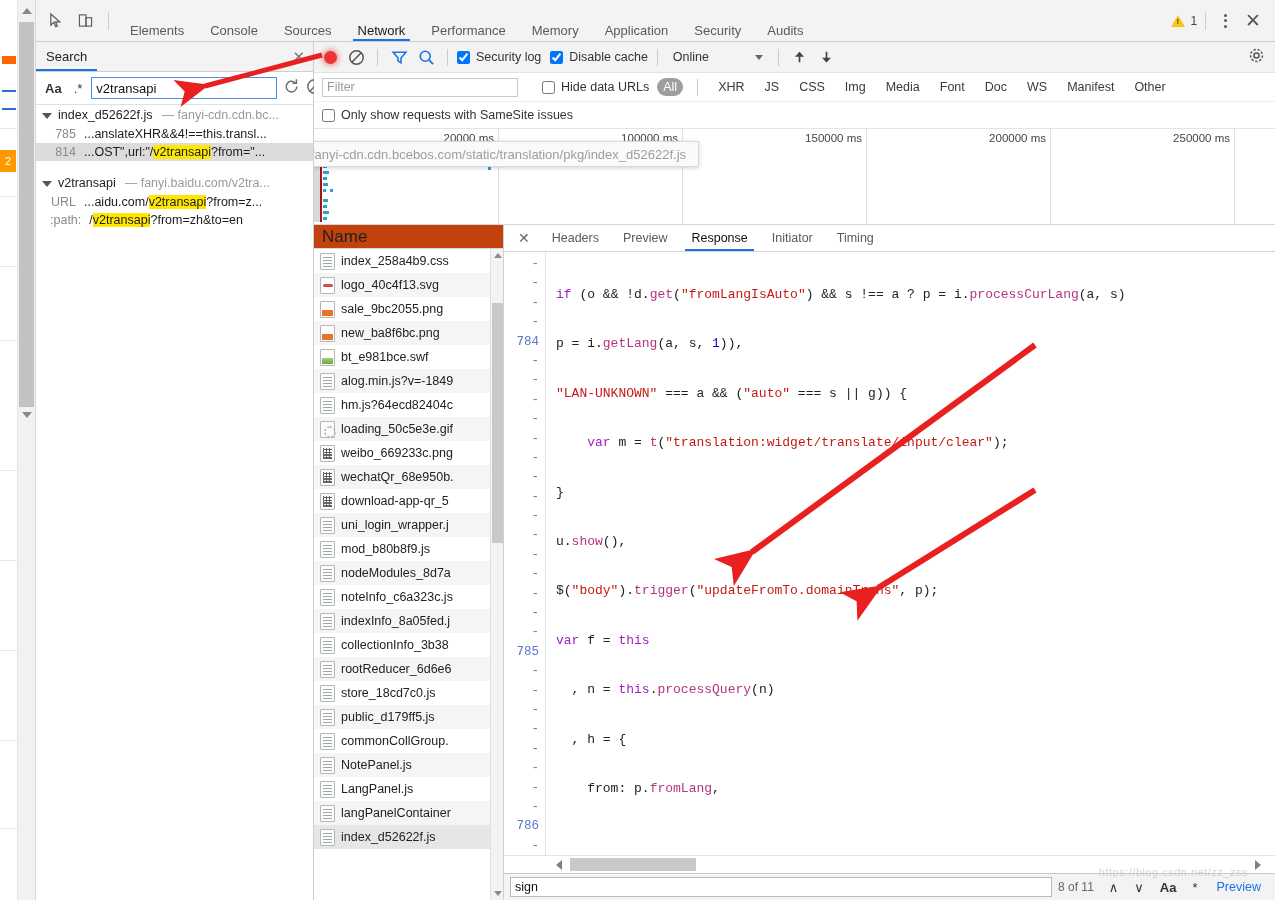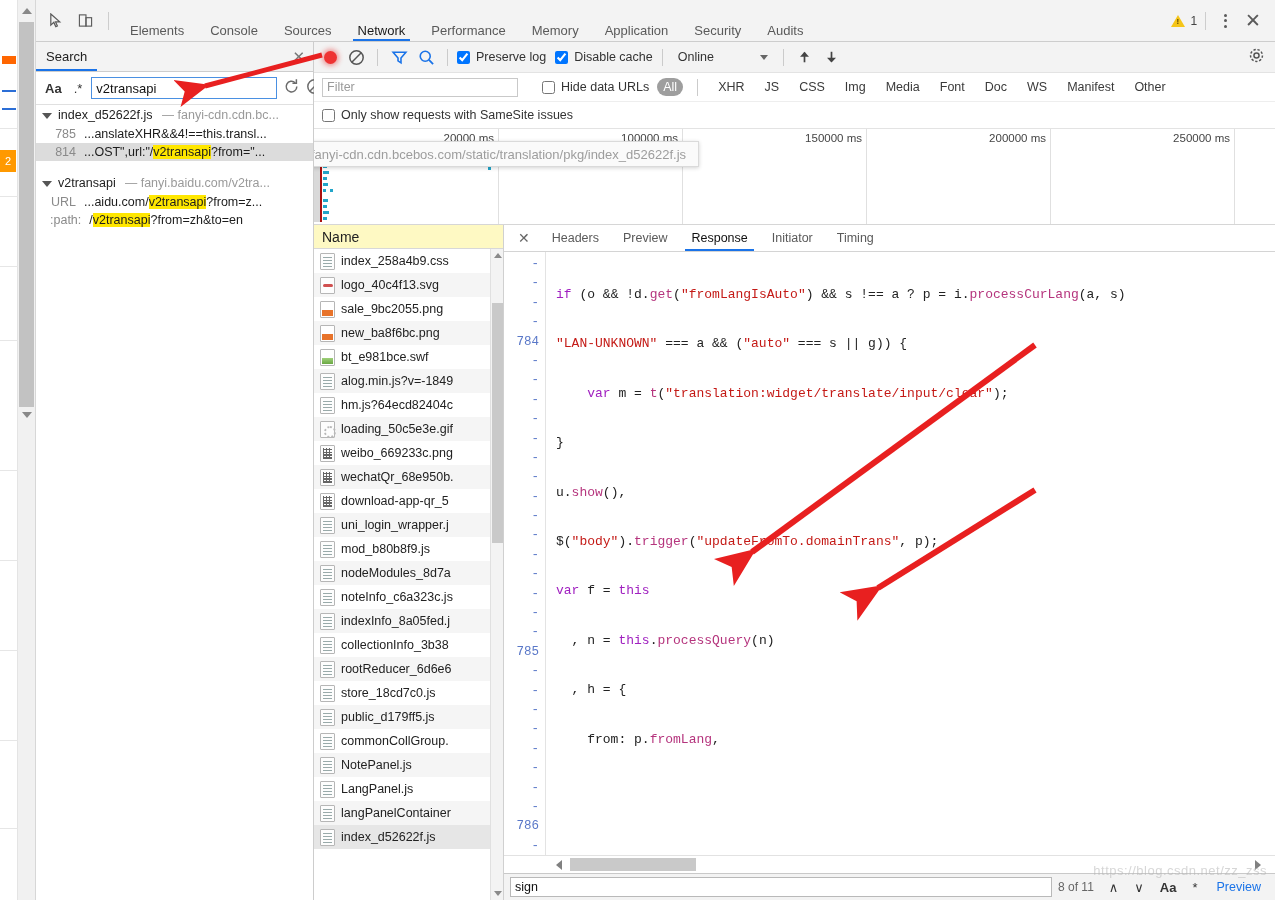--- a/index.html
+++ b/index.html
@@ -213,22 +213,22 @@
 
   
   .split { flex: 1; display: flex; min-height: 0; }
 
   .reqlist {
     width: 190px; min-width: 190px; border-right: 1px solid #d0d0d0;
     display: flex; flex-direction: column; background: #fff; position: relative;
   }
   .rl-head {
     height: 24px; min-height: 24px; display: flex; align-items: center;
-    padding: 0 8px; font-size: 14px; color: #222; border-bottom: 1px solid #d8d8d8;
-    background: #fef9c3;
+    padding: 0 8px; font-size: 17px; color: #222; border-bottom: 1px solid #d8d8d8;
+    background: #c2410c;
   }
   .rl-body { flex: 1; overflow: hidden; position: relative; }
   .rl-row {
     display: flex; align-items: center; gap: 6px; height: 24px; padding: 0 6px;
     font-size: 12.5px; color: #222; white-space: nowrap; cursor: pointer;
   }
   .rl-row:nth-child(even) { background: #f5f5f5; }
   .rl-row.sel { background: #e6e6e6; }
   .rl-ico {
     width: 15px; height: 17px; min-width: 15px; border: 1px solid #b6b6b6;
@@ -324,21 +324,21 @@
     flex: 1; height: 20px; border: 1px solid #b9b9b9; background: #fff;
     font-size: 12.5px; padding: 0 4px; color: #111; outline: none;
     font-family: "Liberation Sans", sans-serif;
   }
   .find-count { font-size: 12px; color: #666; padding-right: 4px; white-space: nowrap; }
   .find-btn { padding: 0 5px; color: #333; cursor: pointer; font-size: 13px; }
   .find-cancel { color: #1a73e8; font-size: 12.5px; padding: 0 8px; cursor: pointer; }
 
   
   .watermark {
-    position: absolute; right: 8px; bottom: 22px; font-size: 13px;
+    position: absolute; right: 27px; bottom: 22px; font-size: 11px;
     color: rgba(180,180,180,.55); pointer-events: none; letter-spacing: .5px;
   }
 
   
   .ann { position: absolute; pointer-events: none; z-index: 60; }
 </style>
 </head>
 <body>
 
 <div id="root">
@@ -483,21 +483,21 @@
           </div>
           <div class="search-ico">
             <svg width="17" height="17" viewBox="0 0 16 16">
                 <circle cx="6.8" cy="6.8" r="4.7" fill="none" stroke="#1a73e8" stroke-width="1.5"></circle>
                 <line x1="10.3" y1="10.3" x2="14.2" y2="14.2" stroke="#1a73e8" stroke-width="1.7"></line>
               </svg>
           </div>
           <div class="vsep"></div>
           <label class="cbx">
             <input type="checkbox" checked="" style="">
-            <span>Preserve log</span>
+            <span>Security log</span>
           </label>
           <label class="cbx" style="margin-left:6px">
             <input type="checkbox" checked="" style="">
             <span>Disable cache</span>
           </label>
           <div class="vsep"></div>
           <div class="online-sel">
             <span>Online</span>
             <span class="cdown"></span>
           </div>
@@ -736,20 +736,21 @@
                 <div class="gut-row">-</div>
                 <div class="gut-row">-</div>
                 <div class="gut-row">-</div>
                 <div class="gut-row">786</div>
                 <div class="gut-row">-</div>
 
               </div>
 
               <div class="code">
                 <div class="cl"><span class="k">if</span> <span class="p">(o &amp;&amp; !</span><span class="p">d</span><span class="p">.</span><span class="pr">get</span><span class="p">(</span><span class="s">"fromLangIsAuto"</span><span class="p">) &amp;&amp; s !== a ? p = i.</span><span class="pr">processCurLang</span><span class="p">(a, s)</span></div>
+                <div class="cl"><span class="p">p = i.</span><span class="pr">getLang</span><span class="p">(a, s, </span><span class="n">1</span><span class="p">)),</span></div>
                 <div class="cl"><span class="s">"LAN-UNKNOWN"</span><span class="p"> === a &amp;&amp; (</span><span class="s">"auto"</span><span class="p"> === s || g)) {</span></div>
                 <div class="cl"><span class="p">    </span><span class="k">var</span><span class="p"> m = </span><span class="pr">t</span><span class="p">(</span><span class="s">"translation:widget/translate/input/clear"</span><span class="p">);</span></div>
                 <div class="cl"><span class="p">}</span></div>
                 <div class="cl"><span class="p">u.</span><span class="pr">show</span><span class="p">(),</span></div>
                 <div class="cl"><span class="p">$(</span><span class="s">"body"</span><span class="p">).</span><span class="pr">trigger</span><span class="p">(</span><span class="s">"updateFromTo.domainTrans"</span><span class="p">, p);</span></div>
                 <div class="cl"><span class="k">var</span><span class="p"> f = </span><span class="k">this</span></div>
                 <div class="cl"><span class="p">  , n = </span><span class="k">this</span><span class="p">.</span><span class="pr">processQuery</span><span class="p">(n)</span></div>
                 <div class="cl"><span class="p">  , h = {</span></div>
                 <div class="cl"><span class="p">    from: p.</span><span class="pr">fromLang</span><span class="p">,</span></div>
                 

